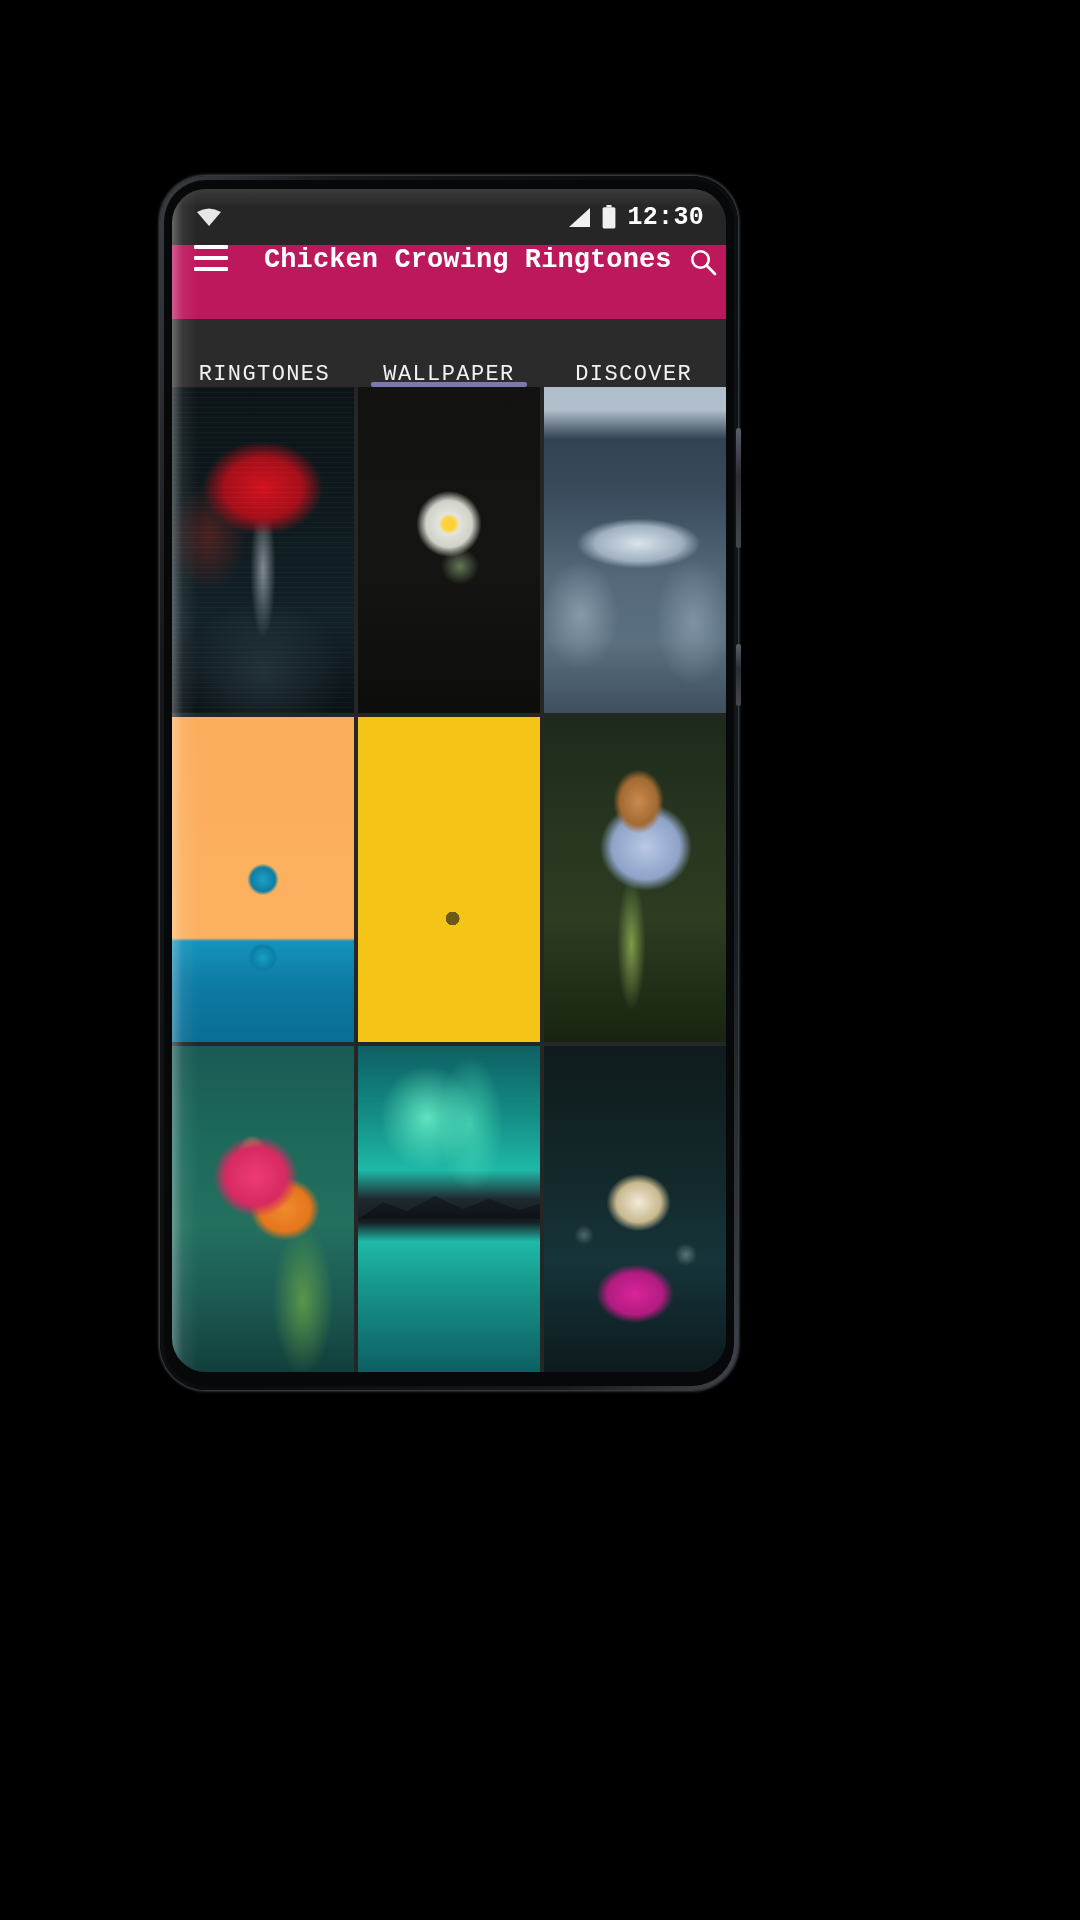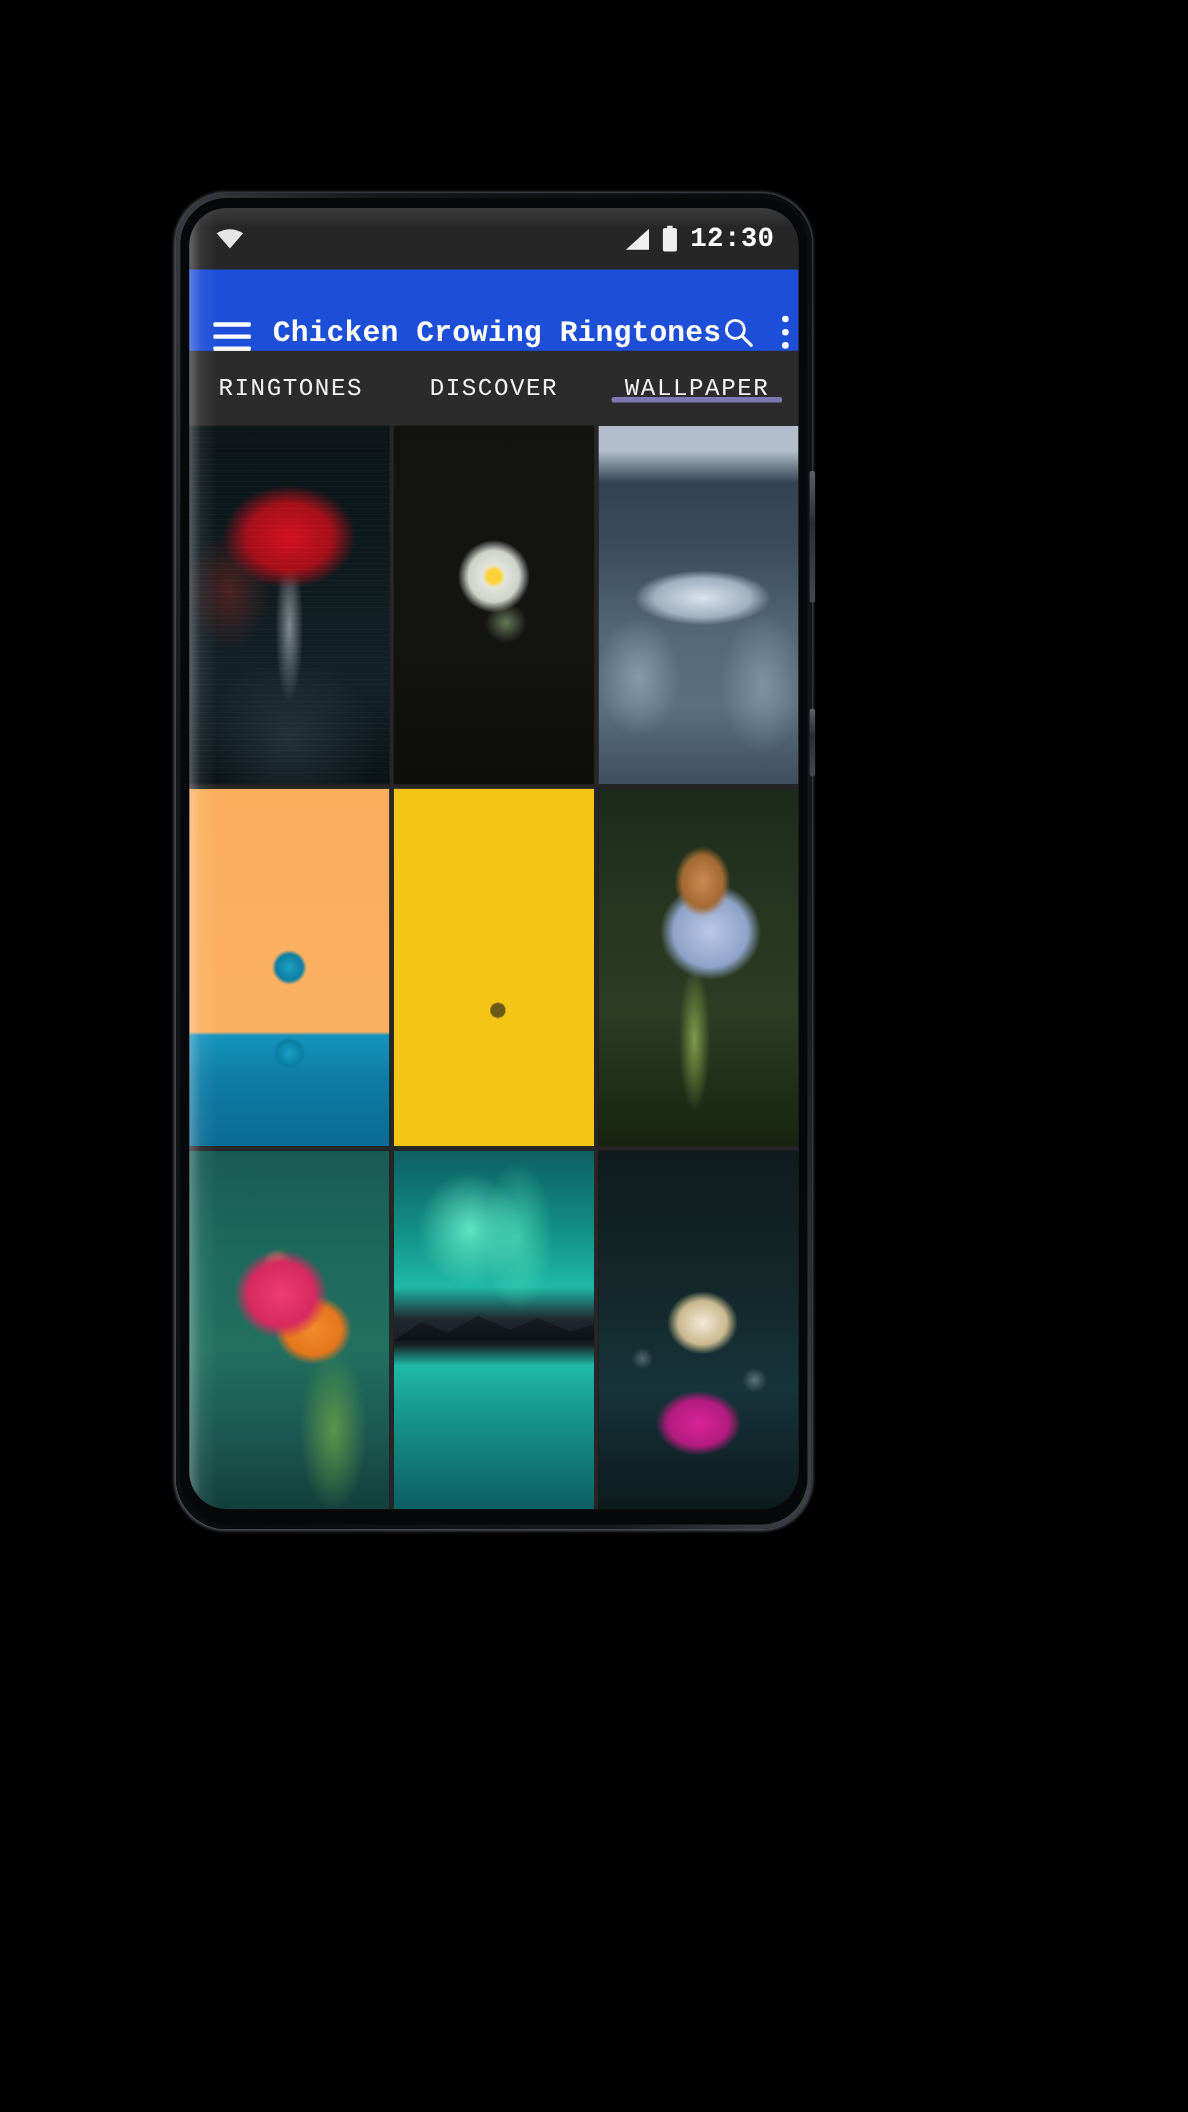--- a/index.html
+++ b/index.html
@@ -63,23 +63,23 @@
   }
   #sb-left { display:flex; align-items:center; gap:8px; }
   #sb-right { margin-left:auto; display:flex; align-items:center; gap:11px; }
   .wifi-ico { width:26px; height:20px; display:block; }
   .signal-ico { width:24px; height:21px; display:block; }
   .battery-ico { width:14px; height:24px; display:block; }
   #clock { font-size:25px; font-weight:700; letter-spacing:.3px; color:#fff; }
 
   
   #appbar {
-    height:74px; background:#1d4ed8;
-    display:flex; align-items:flex-end;
-    padding:0 20px 0 22px; gap:0;
+    height:74px; background:#be185d;
+    display:flex; align-items:flex-start;
+    padding:0 20px 0 22px; gap:16px;
   }
   #hamburger { width:34px; height:26px; flex:0 0 auto; cursor:pointer; }
   #hamburger span {
     display:block; height:4px; background:#fff; border-radius:1px;
     margin-bottom:7px;
   }
   #hamburger span:last-child { margin-bottom:0; }
   #apptitle {
     margin-left:20px; color:#fff;
     font-size:27px; font-weight:700; letter-spacing:.1px;
@@ -87,21 +87,21 @@
   }
   #appbar-actions { margin-left:auto; display:flex; align-items:center; gap:20px; }
   .act { cursor:pointer; display:flex; align-items:center; justify-content:center; }
   .search-ico { width:30px; height:30px; display:block; }
   #overflow { width:8px; display:flex; flex-direction:column; gap:6px; align-items:center; padding:2px 8px; }
   #overflow i { width:6px; height:6px; border-radius:50%; background:#fff; display:block; }
 
   
   #tabs {
     height:68px; background:#2b2b2b;
-    display:flex; align-items:center; position:relative;
+    display:flex; align-items:flex-end; position:relative;
   }
   .tab {
     flex:1 1 0; display:flex; align-items:center; justify-content:center;
     color:#f2f2f2; font-size:22px; font-weight:400; letter-spacing:1.4px;
     cursor:pointer; position:relative;
   }
   .tab.active::after {
     content:""; position:absolute; left:8%; right:8%; bottom:0;
     height:5px; background:var(--accent,#7e78b0); border-radius:2px;
   }
@@ -274,25 +274,25 @@
                 <i></i>
                 <i></i>
             </div>
           </div>
         </div>
 
         <div id="tabs">
           <div class="tab">
             <span>RINGTONES</span>
           </div>
+          <div class="tab active">
+            <span>WALLPAPER</span>
+          </div>
           <div class="tab">
             <span>DISCOVER</span>
-          </div>
-          <div class="tab active">
-            <span>WALLPAPER</span>
           </div>
         </div>
 
         <div id="grid" style="height: 985px;">
           <div class="cell">
             <div class="art art-umbrella"></div>
           </div>
           <div class="cell">
             <div class="art art-whiteflower"></div>
           </div>

